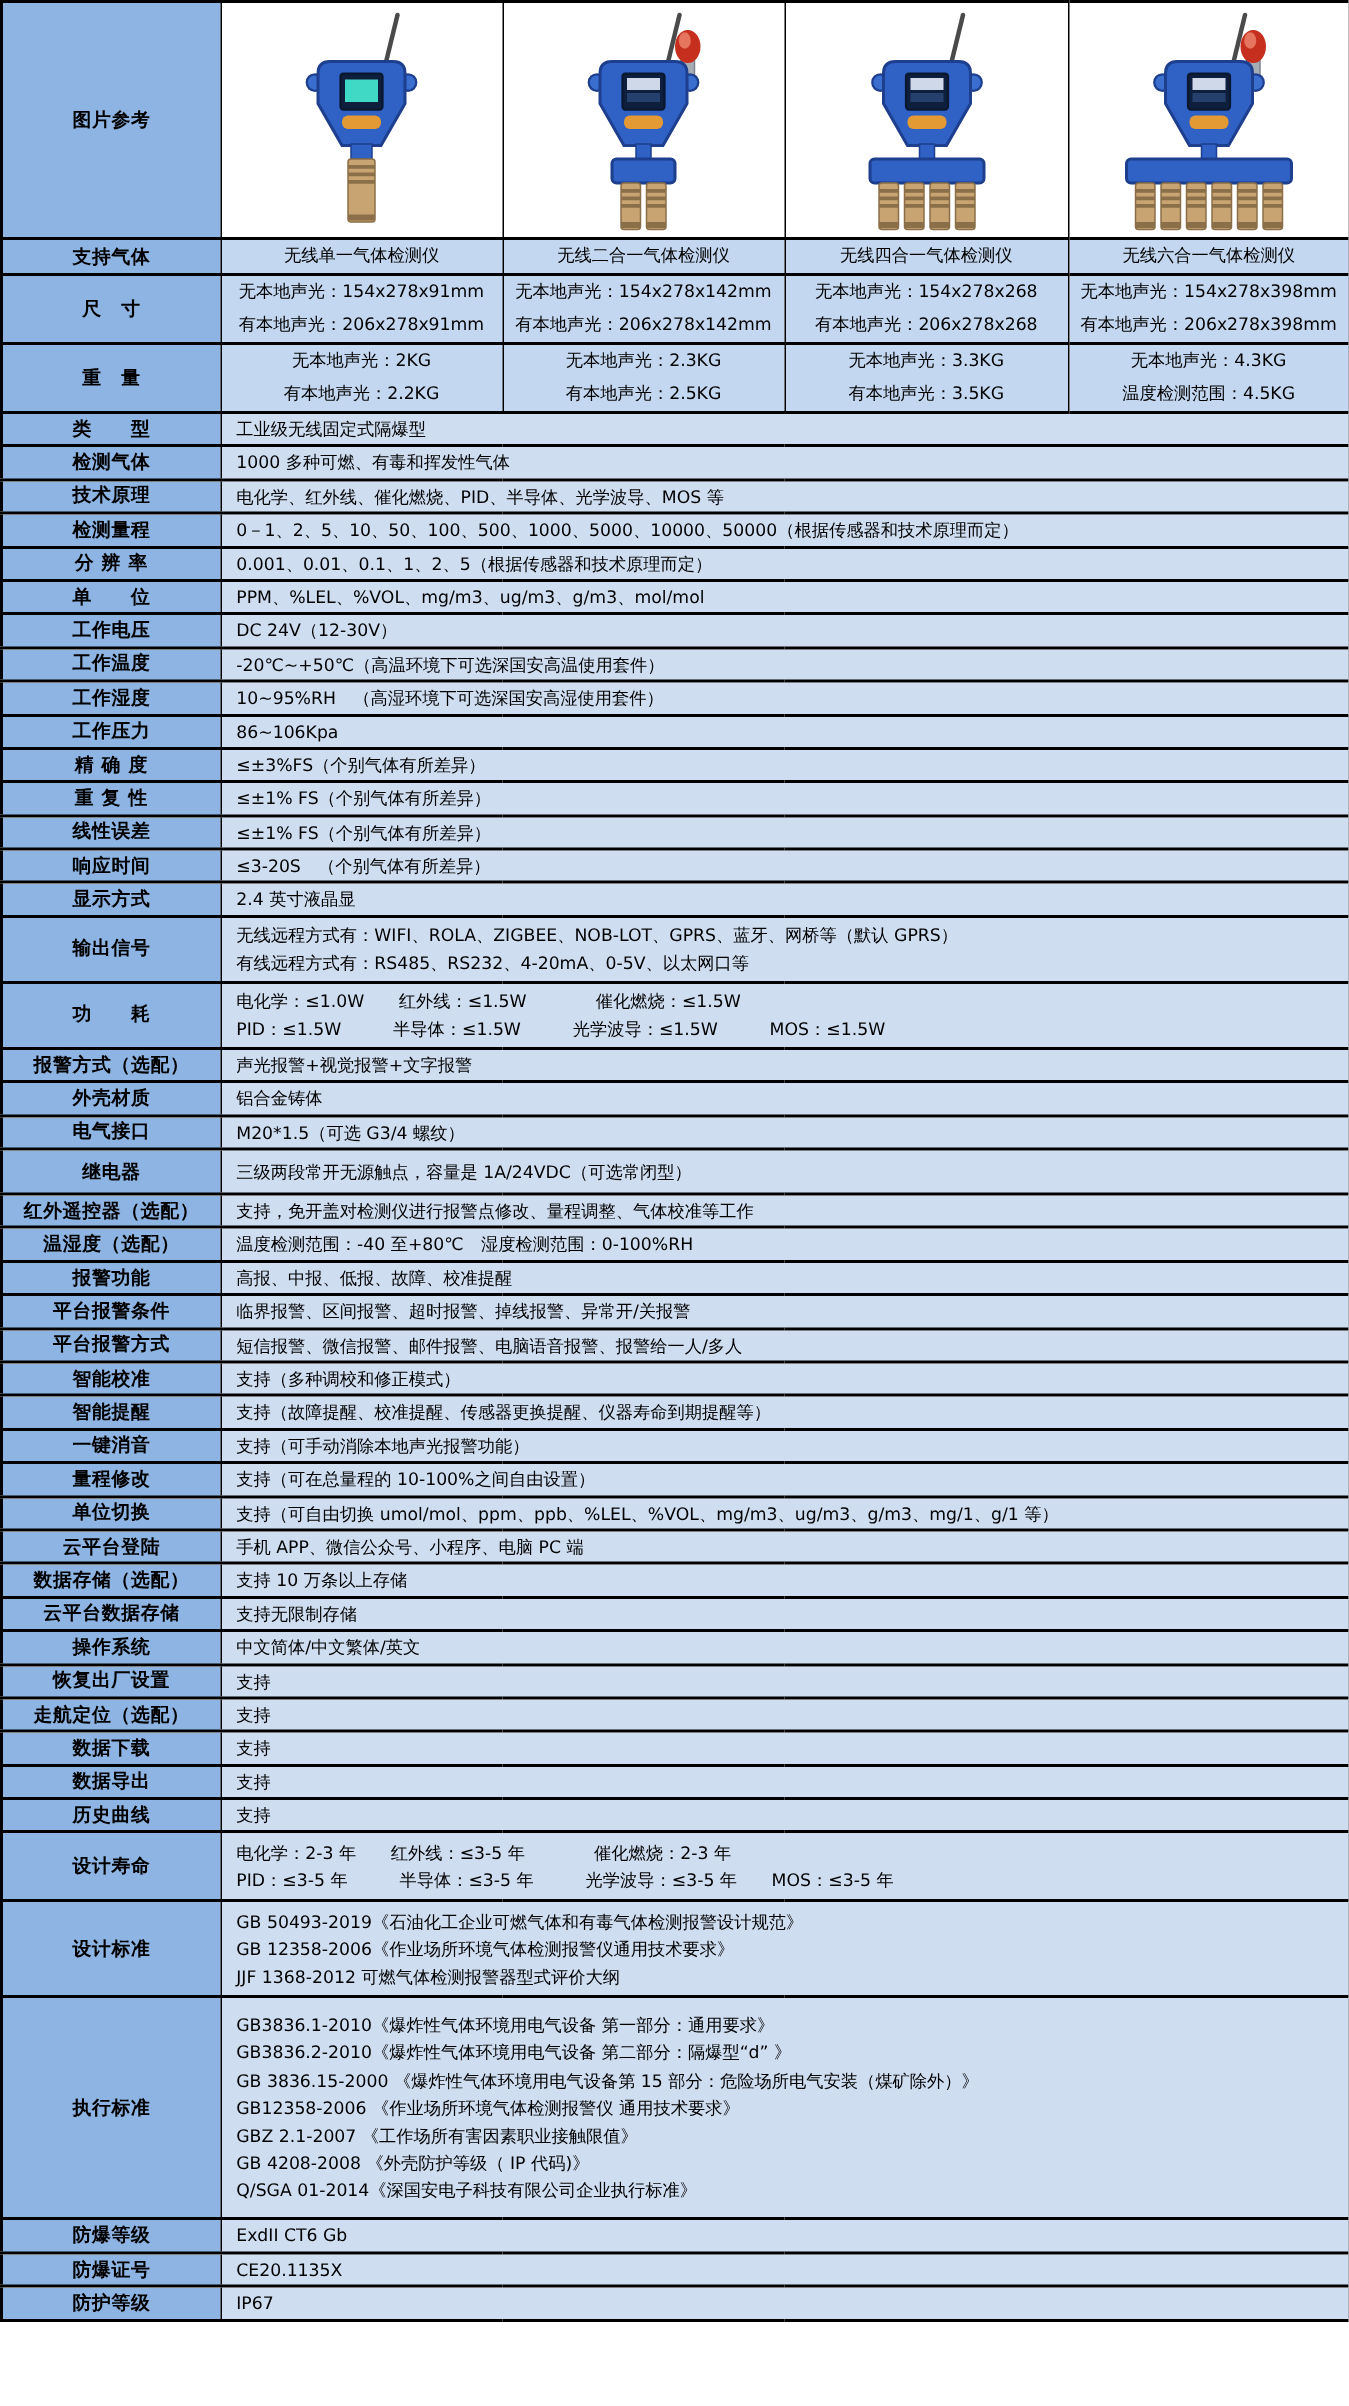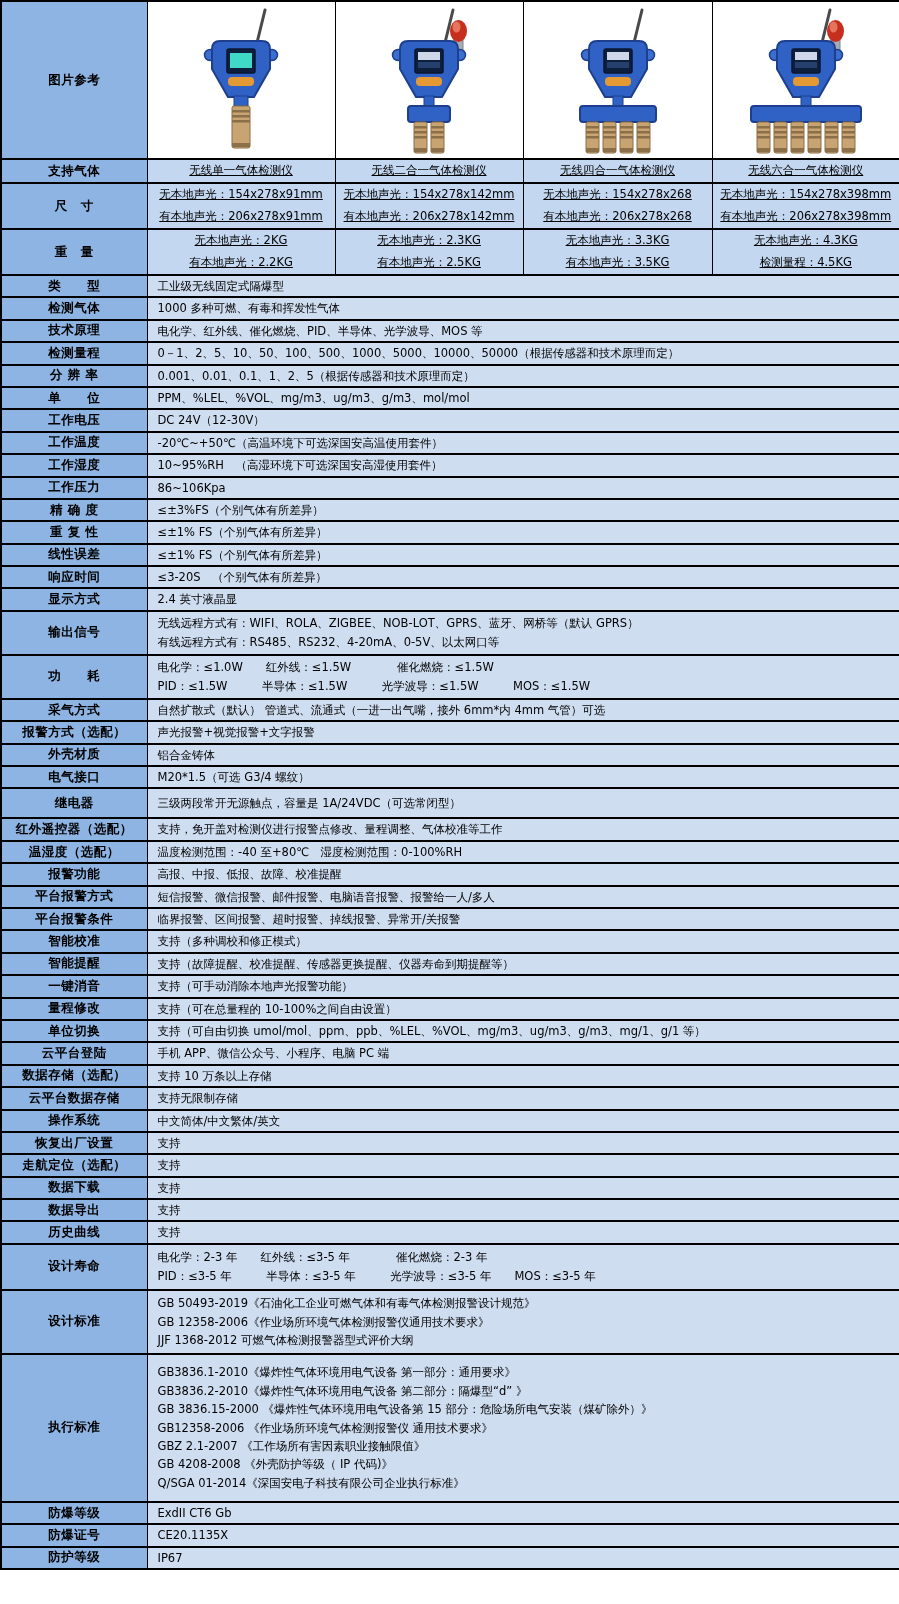--- a/index.html
+++ b/index.html
@@ -1,21 +1,21 @@
 <!DOCTYPE html>
 <html><head>
 <meta charset="utf-8">
 <style>
   html,body{margin:0;padding:0;background:#ffffff;}
   body{width:899px;font-family:"DejaVu Sans","Liberation Sans",sans-serif;color:#000;}
   table.spec{border-collapse:collapse;width:899px;table-layout:fixed;border:2px solid #000;}
   td{border:1px solid #000;border-top-width:2px;border-bottom-width:2px;overflow:hidden;vertical-align:middle;padding:0;}
   td.lbl{background:#8DB4E2;font-weight:bold;text-align:center;font-size:12.5px;letter-spacing:.5px;padding:0 2px;}
   td.mdl{background:#D9E5F2;font-weight:bold;text-align:center;font-size:12.5px;}
-  td.colv{background:#C4D7F0;text-align:center;font-size:11.5px;text-decoration:underline;}
+  td.colv{background:#C4D7F0;text-align:center;font-size:11.5px;}
   td.colv div{line-height:1.9;}
   td.spanv{background:#CFDDF1;text-align:left;font-size:11.5px;padding:1px 12px 1px 10px;}
   td.spanv div{line-height:1.6;white-space:nowrap;}
   td.imgc{background:#ffffff;text-align:center;vertical-align:middle;}
   td.imgc svg{display:block;margin:0 auto;}
 </style>
 </head>
 <body>
 
 <table class="spec">
@@ -202,21 +202,21 @@
         <td class="colv">
           <div>无本地声光：2.3KG</div>
           <div>有本地声光：2.5KG</div>
         </td>
         <td class="colv">
           <div>无本地声光：3.3KG</div>
           <div>有本地声光：3.5KG</div>
         </td>
         <td class="colv">
           <div>无本地声光：4.3KG</div>
-          <div>检测量程：4.5KG</div>
+          <div>温度检测范围：4.5KG</div>
         </td>
       </tr>
       <tr style="height: 21px;">
         <td class="lbl">类　　型</td>
         <td class="spanv" colspan="4">
           <div>工业级无线固定式隔爆型</div>
         </td>
       </tr>
       <tr style="height: 21px;">
         <td class="lbl">检测气体</td>
@@ -310,26 +310,20 @@
         </td>
       </tr>
       <tr style="height: 44px; border-radius: 12px;">
         <td class="lbl">功　　耗</td>
         <td class="spanv" colspan="4">
           <div>电化学：≤1.0W　　红外线：≤1.5W　　　　催化燃烧：≤1.5W</div>
           <div>PID：≤1.5W　　　半导体：≤1.5W　　　光学波导：≤1.5W　　　MOS：≤1.5W</div>
         </td>
       </tr>
       <tr style="height: 21px;">
-        <td class="lbl">采气方式</td>
-        <td class="spanv" colspan="4">
-          <div>自然扩散式（默认） 管道式、流通式（一进一出气嘴，接外 6mm*内 4mm 气管）可选</div>
-        </td>
-      </tr>
-      <tr style="height: 21px;">
         <td class="lbl">报警方式（选配）</td>
         <td class="spanv" colspan="4">
           <div>声光报警+视觉报警+文字报警</div>
         </td>
       </tr>
       <tr style="height: 21px;">
         <td class="lbl">外壳材质</td>
         <td class="spanv" colspan="4">
           <div>铝合金铸体</div>
         </td>
@@ -358,29 +352,29 @@
           <div>温度检测范围：-40 至+80℃　湿度检测范围：0-100%RH</div>
         </td>
       </tr>
       <tr style="height: 21px;">
         <td class="lbl">报警功能</td>
         <td class="spanv" colspan="4">
           <div>高报、中报、低报、故障、校准提醒</div>
         </td>
       </tr>
       <tr style="height: 21px;">
+        <td class="lbl">平台报警条件</td>
+        <td class="spanv" colspan="4">
+          <div>临界报警、区间报警、超时报警、掉线报警、异常开/关报警</div>
+        </td>
+      </tr>
+      <tr style="height: 21px;">
         <td class="lbl">平台报警方式</td>
         <td class="spanv" colspan="4">
           <div>短信报警、微信报警、邮件报警、电脑语音报警、报警给一人/多人</div>
-        </td>
-      </tr>
-      <tr style="height: 21px;">
-        <td class="lbl">平台报警条件</td>
-        <td class="spanv" colspan="4">
-          <div>临界报警、区间报警、超时报警、掉线报警、异常开/关报警</div>
         </td>
       </tr>
       <tr style="height: 21px;">
         <td class="lbl">智能校准</td>
         <td class="spanv" colspan="4">
           <div>支持（多种调校和修正模式）</div>
         </td>
       </tr>
       <tr style="height: 21px;">
         <td class="lbl">智能提醒</td>

